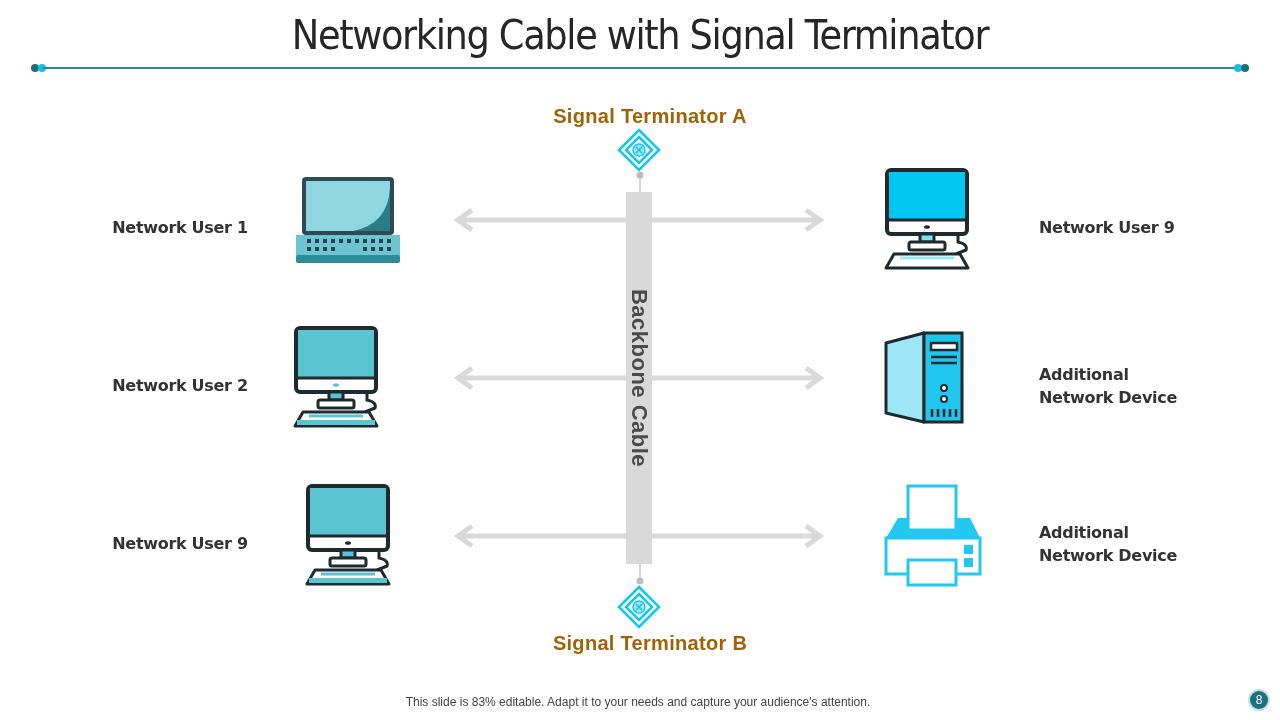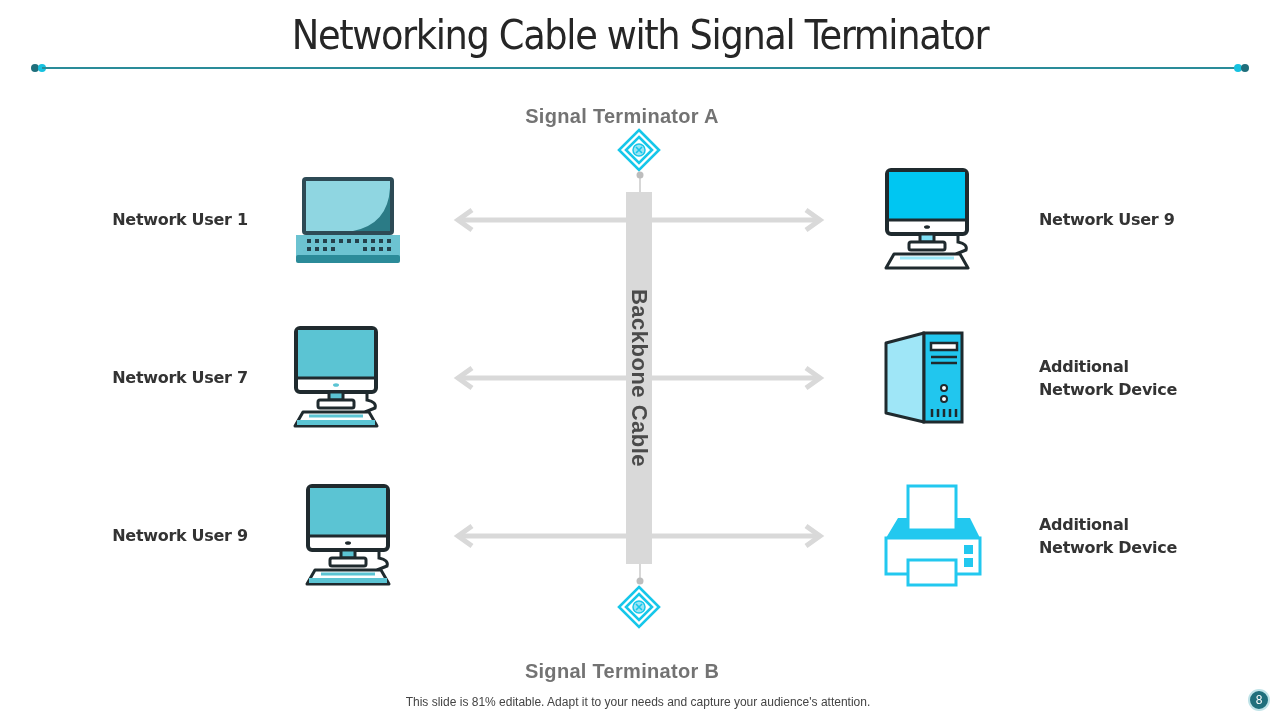--- a/index.html
+++ b/index.html
@@ -3,22 +3,22 @@
 <meta charset="utf-8">
 <style>
   html, body { margin:0; padding:0; }
   body { width:1280px; height:720px; background:#ffffff; position:relative; overflow:hidden;
          font-family:"Liberation Sans", sans-serif; }
   .abs { position:absolute; }
   .title { left:0; width:1280px; top:12px; text-align:center; font-size:40px; color:#262626;
            font-family:"DejaVu Sans", sans-serif; font-weight:normal; letter-spacing:-1.5px; transform:scaleX(0.92); }
   .hrule { left:42px; top:67px; width:1196px; height:2px; background:#2a8c99; }
   .dot { width:8px; height:8px; border-radius:50%; top:64px; }
-  .term-label { font-size:20px; font-weight:bold; color:#737373; width:300px; text-align:center; left:472px; letter-spacing:0.3px; }
-  .dev-label { font-family:"DejaVu Sans", sans-serif; font-size:16px; font-weight:bold; color:#333; line-height:23px; letter-spacing:-0.3px; }
+  .term-label { font-size:20px; font-weight:bold; color:#a16207; width:300px; text-align:center; left:500px; letter-spacing:0.3px; }
+  .dev-label { font-family:"DejaVu Sans", sans-serif; font-size:16px; font-weight:bold; color:#333; line-height:23px; letter-spacing:-0.3px;margin-top:8px; }
   .left-label { left:100px; width:160px; text-align:center; }
   .right-label { left:1039px; width:200px; text-align:left; }
   .backbone { left:626px; top:192px; width:26px; height:372px; background:#d9d9d9; }
   .backbone-text { left:639px; top:378px; transform:translate(-50%,-50%) rotate(90deg); white-space:nowrap;
                    font-size:22px; font-weight:bold; color:#4a4a4a; letter-spacing:0.5px; }
   .footer { left:0; width:1276px; top:695px; text-align:center; font-size:12px; color:#444; }
   .page-badge { left:1248px; top:689px; width:22px; height:22px; border-radius:50%; background:#1f6f7c;
                 border:2px solid #bfe3e8; box-sizing:border-box; color:#fff; font-size:12px; text-align:center; line-height:18px; }
   svg { position:absolute; overflow:visible; }
 </style>
@@ -26,21 +26,21 @@
 <body>
 
 <div class="abs title">Networking Cable with Signal Terminator</div>
 <div class="abs dot" style="left:31px;background:#1f6f7c;"></div>
 <div class="abs dot" style="left:38px;background:#16c2e0;"></div>
 <div class="abs hrule"></div>
 <div class="abs dot" style="left:1234px;background:#16c2e0;"></div>
 <div class="abs dot" style="left:1241px;background:#1f6f7c;"></div>
 
 <div class="abs term-label" style="top:105px;">Signal Terminator A</div>
-<div class="abs term-label" style="top:632px;margin-top:28px;">Signal Terminator B</div>
+<div class="abs term-label" style="top:632px;">Signal Terminator B</div>
 
 <svg style="left:617px;top:128px;" width="44" height="44" viewBox="0 0 44 44">
   <polygon points="22,2 42,22 22,42 2,22" fill="none" stroke="#16c7ea" stroke-width="2.6"></polygon>
   <polygon points="22,9 35,22 22,35 9,22" fill="none" stroke="#16c7ea" stroke-width="2.6"></polygon>
   <circle cx="22" cy="22" r="6" fill="#9be4f4" stroke="#16c7ea" stroke-width="1.5"></circle>
   <path d="M19 19 L25 25 M25 19 L19 25" stroke="#16c7ea" stroke-width="1.6"></path>
 </svg>
 <svg style="left:634px;top:170px;" width="12" height="24">
   <circle cx="6" cy="5" r="3.5" fill="#bdbdbd"></circle>
   <line x1="6" y1="8" x2="6" y2="24" stroke="#bdbdbd" stroke-width="1.2"></line>
@@ -70,21 +70,21 @@
 <svg style="left:452px;top:522px;" width="374" height="28" viewBox="0 0 374 28">
   <line x1="10" y1="14" x2="364" y2="14" stroke="#d9d9d9" stroke-width="5"></line>
   <polyline points="20,4 6,14 20,24" fill="none" stroke="#d9d9d9" stroke-width="5"></polyline>
   <polyline points="354,4 368,14 354,24" fill="none" stroke="#d9d9d9" stroke-width="5"></polyline>
 </svg>
 
 <div class="abs backbone"></div>
 <div class="abs backbone-text">Backbone Cable</div>
 
 <div class="abs dev-label left-label" style="top:208px;">Network User 1</div>
-<div class="abs dev-label left-label" style="top:366px;">Network User 7</div>
+<div class="abs dev-label left-label" style="top:366px;">Network User 2</div>
 <div class="abs dev-label left-label" style="top:524px;">Network User 9</div>
 
 <div class="abs dev-label right-label" style="top:208px;">
   <div>Network User 9</div>
 </div>
 <div class="abs dev-label right-label" style="top:355px;">
   <div>Additional</div>
   <div>Network Device</div>
 </div>
 <div class="abs dev-label right-label" style="top:513px;">
@@ -178,14 +178,14 @@
 
 <svg style="left:884px;top:484px;" width="100" height="104" viewBox="0 0 100 104">
   <rect x="24" y="2" width="48" height="44" fill="#fff" stroke="#22c8ef" stroke-width="3"></rect>
   <path d="M14 34 L24 34 L24 46 L72 46 L72 34 L86 34 L96 54 L2 54 Z" fill="#22c8ef"></path>
   <rect x="2" y="54" width="94" height="36" fill="#fff" stroke="#22c8ef" stroke-width="3"></rect>
   <rect x="80" y="61" width="9" height="9" fill="#22c8ef"></rect>
   <rect x="80" y="74" width="9" height="9" fill="#22c8ef"></rect>
   <rect x="24" y="76" width="48" height="25" fill="#fff" stroke="#22c8ef" stroke-width="3"></rect>
 </svg>
 
-<div class="abs footer">This slide is 81% editable. Adapt it to your needs and capture your audience's attention.</div>
+<div class="abs footer">This slide is 83% editable. Adapt it to your needs and capture your audience's attention.</div>
 <div class="abs page-badge">8</div>
 
 </body></html>

